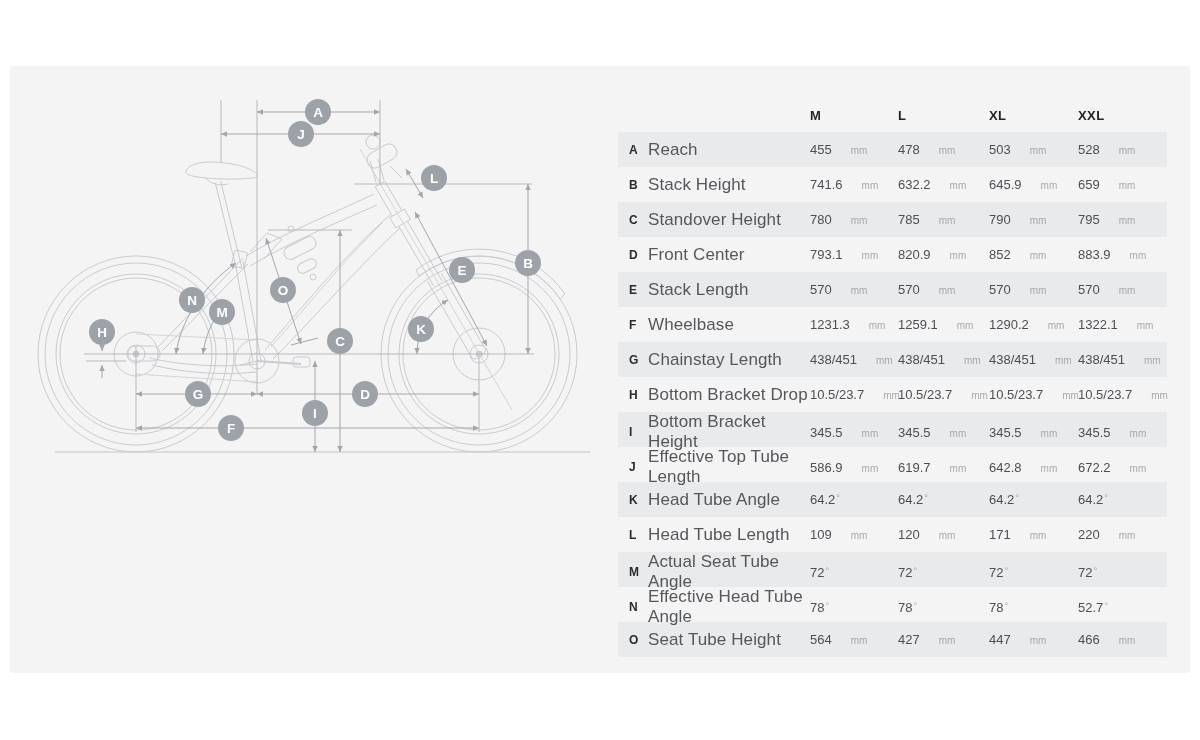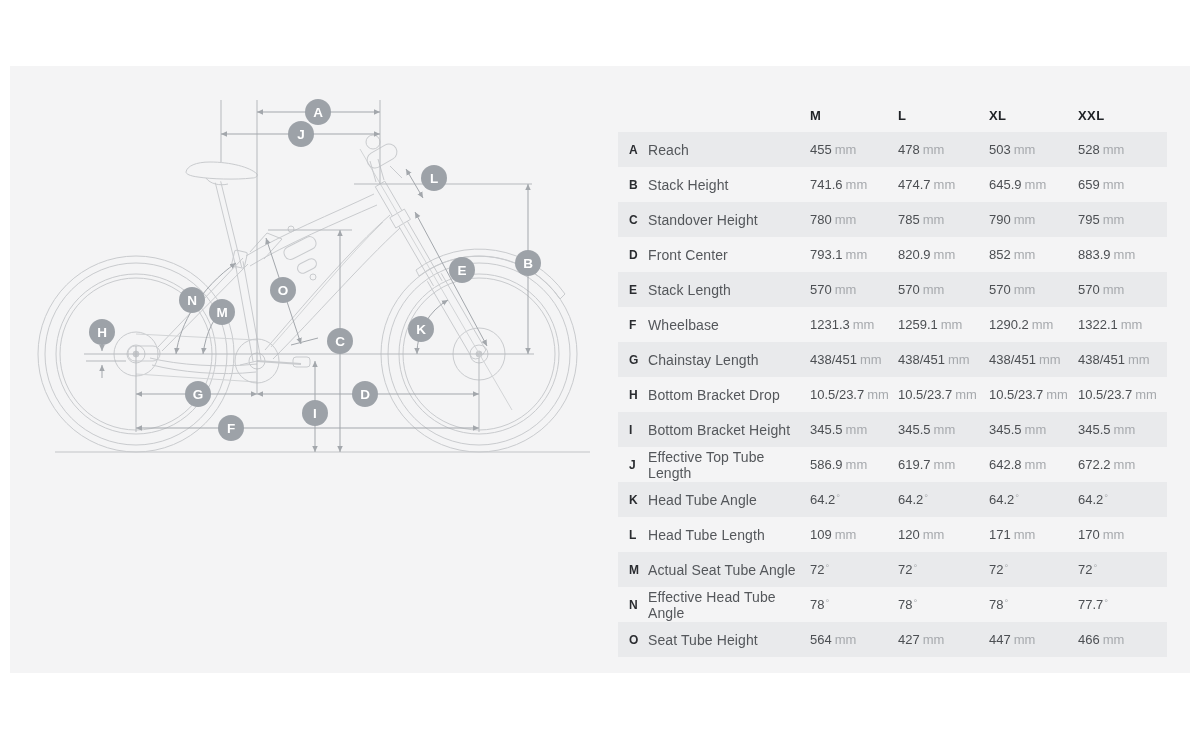--- a/index.html
+++ b/index.html
@@ -7,23 +7,23 @@
   .panel{position:absolute;left:10px;top:66px;width:1180px;height:607px;background:#f4f4f5;}
   .diagram-svg{position:absolute;left:0;top:0;}
 
   .geo-table{position:absolute;left:608px;top:0;width:549px;}
   .grid-row{display:grid;grid-template-columns:30px 162px 88px 91px 89px 89px;}
   .geo-header{height:66px;align-items:end;padding-bottom:0;}
   .geo-header .hcell{padding-bottom:9px;font-size:13px;font-weight:700;color:#1f2226;letter-spacing:.4px;}
   .geo-row{height:35px;align-items:center;}
   .geo-row.odd{background:#e9eaec;}
   .cell-letter{padding-left:11px;font-size:12px;font-weight:700;color:#2a2c30;}
-  .cell-label{font-size:14px;color:#54575b;letter-spacing:.1px;}
+  .cell-label{font-size:17px;color:#54575b;letter-spacing:.1px;}
   .cell-value{font-size:13px;color:#4c4f53;white-space:nowrap;}
-  .cell-value .unit{font-size:13px;color:#a6a9ad;margin-left:3px;}
+  .cell-value .unit{font-size:10px;color:#a6a9ad;margin-left:19px;}
   .cell-value .unit.deg{font-size:9.5px;position:relative;top:-3px;margin-left:1px;}
 
   .frame-line{stroke:#c9cbce;stroke-width:1;fill:none;}
   .frame-thin{stroke:#d2d4d6;stroke-width:1;fill:none;}
   .dim-line{stroke:#a3a7ac;stroke-width:1;fill:none;}
   .guide-line{stroke:#b6b9bd;stroke-width:1;fill:none;}
   .ground-line{stroke:#c2c4c7;stroke-width:1.2;fill:none;}
   .mcircle{fill:#9da2a8;}
   .mletter{font-family:"Liberation Sans",sans-serif;font-size:13.5px;font-weight:700;fill:#ffffff;text-anchor:middle;}
 </style>
@@ -241,21 +241,21 @@
     <span class="cell-label">Reach</span>
     <span class="cell-value"><span class="num">455</span><span class="unit">mm</span></span>
     <span class="cell-value"><span class="num">478</span><span class="unit">mm</span></span>
     <span class="cell-value"><span class="num">503</span><span class="unit">mm</span></span>
     <span class="cell-value"><span class="num">528</span><span class="unit">mm</span></span>
   </div>
           <div class="grid-row geo-row">
     <span class="cell-letter">B</span>
     <span class="cell-label">Stack Height</span>
     <span class="cell-value"><span class="num">741.6</span><span class="unit">mm</span></span>
-    <span class="cell-value"><span class="num">474.7</span><span class="unit">mm</span></span>
+    <span class="cell-value"><span class="num">632.2</span><span class="unit">mm</span></span>
     <span class="cell-value"><span class="num">645.9</span><span class="unit">mm</span></span>
     <span class="cell-value"><span class="num">659</span><span class="unit">mm</span></span>
   </div>
           <div class="grid-row geo-row odd">
     <span class="cell-letter">C</span>
     <span class="cell-label">Standover Height</span>
     <span class="cell-value"><span class="num">780</span><span class="unit">mm</span></span>
     <span class="cell-value"><span class="num">785</span><span class="unit">mm</span></span>
     <span class="cell-value"><span class="num">790</span><span class="unit">mm</span></span>
     <span class="cell-value"><span class="num">795</span><span class="unit">mm</span></span>
@@ -323,37 +323,37 @@
     <span class="cell-value"><span class="num">64.2</span><span class="unit deg">°</span></span>
     <span class="cell-value"><span class="num">64.2</span><span class="unit deg">°</span></span>
     <span class="cell-value"><span class="num">64.2</span><span class="unit deg">°</span></span>
   </div>
           <div class="grid-row geo-row">
     <span class="cell-letter">L</span>
     <span class="cell-label">Head Tube Length</span>
     <span class="cell-value"><span class="num">109</span><span class="unit">mm</span></span>
     <span class="cell-value"><span class="num">120</span><span class="unit">mm</span></span>
     <span class="cell-value"><span class="num">171</span><span class="unit">mm</span></span>
-    <span class="cell-value"><span class="num">170</span><span class="unit">mm</span></span>
+    <span class="cell-value"><span class="num">220</span><span class="unit">mm</span></span>
   </div>
           <div class="grid-row geo-row odd">
     <span class="cell-letter">M</span>
     <span class="cell-label">Actual Seat Tube Angle</span>
     <span class="cell-value"><span class="num">72</span><span class="unit deg">°</span></span>
     <span class="cell-value"><span class="num">72</span><span class="unit deg">°</span></span>
     <span class="cell-value"><span class="num">72</span><span class="unit deg">°</span></span>
     <span class="cell-value"><span class="num">72</span><span class="unit deg">°</span></span>
   </div>
           <div class="grid-row geo-row">
     <span class="cell-letter">N</span>
     <span class="cell-label">Effective Head Tube Angle</span>
     <span class="cell-value"><span class="num">78</span><span class="unit deg">°</span></span>
     <span class="cell-value"><span class="num">78</span><span class="unit deg">°</span></span>
     <span class="cell-value"><span class="num">78</span><span class="unit deg">°</span></span>
-    <span class="cell-value"><span class="num">77.7</span><span class="unit deg">°</span></span>
+    <span class="cell-value"><span class="num">52.7</span><span class="unit deg">°</span></span>
   </div>
           <div class="grid-row geo-row odd">
     <span class="cell-letter">O</span>
     <span class="cell-label">Seat Tube Height</span>
     <span class="cell-value"><span class="num">564</span><span class="unit">mm</span></span>
     <span class="cell-value"><span class="num">427</span><span class="unit">mm</span></span>
     <span class="cell-value"><span class="num">447</span><span class="unit">mm</span></span>
     <span class="cell-value"><span class="num">466</span><span class="unit">mm</span></span>
   </div>
         </div>

